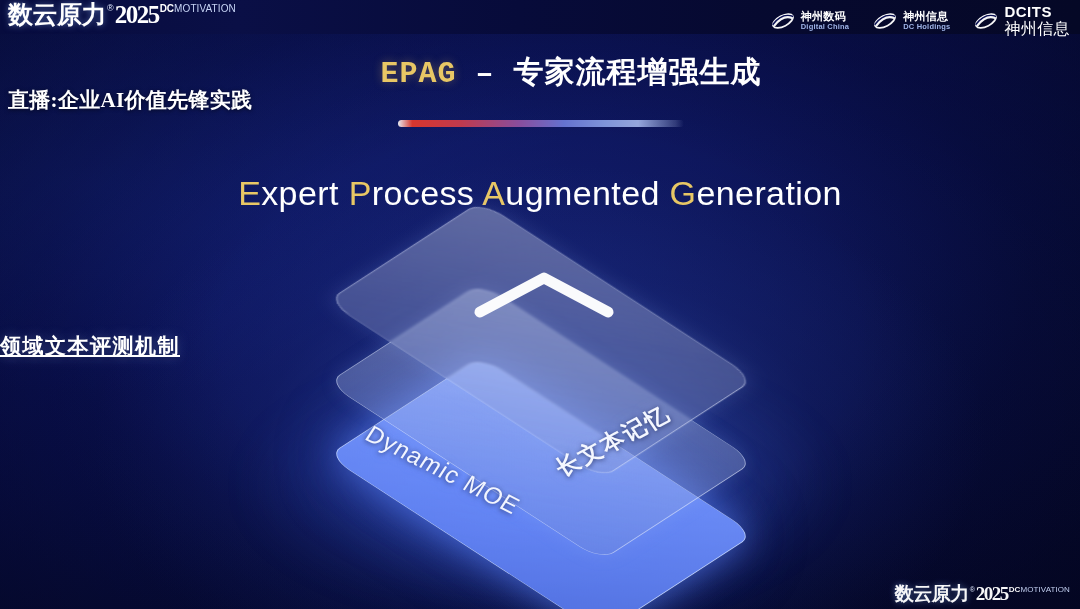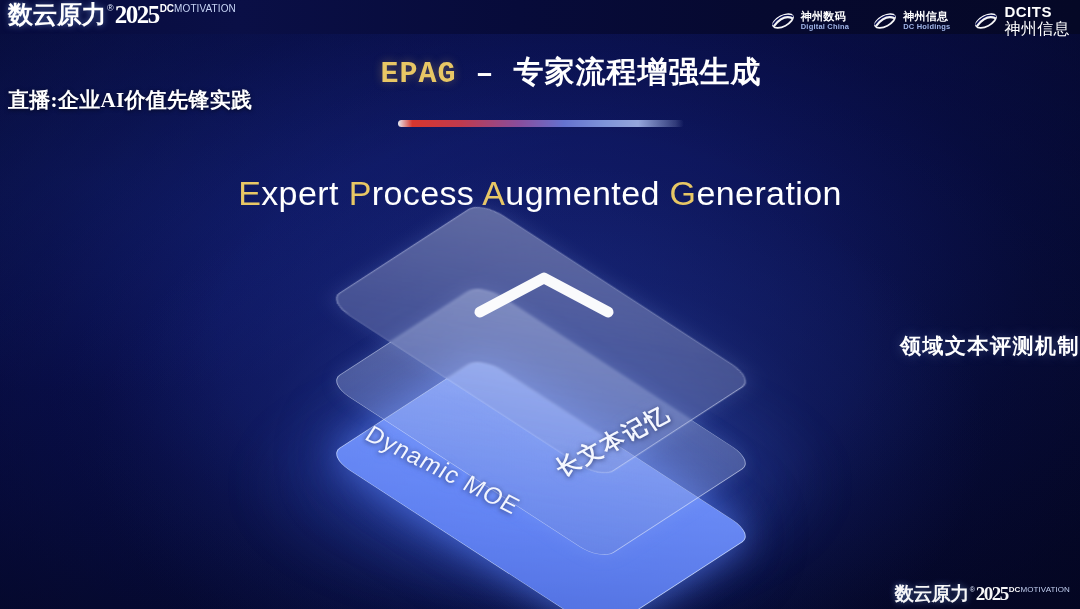--- a/index.html
+++ b/index.html
@@ -166,21 +166,21 @@
     position: absolute; left: 472px; top: 268px; width: 144px; height: 52px;
   }
   .lbl {
     position: absolute;
     color: #ffffff;
     font-family: "DejaVu Sans", sans-serif;
     font-weight: 700;
     white-space: nowrap;
     text-shadow: 0 1px 5px rgba(16,24,70,0.75), 0 0 12px rgba(160,190,255,0.35);
   }
-  #lbl-top { left: 0; top: 332px; width: 1080px; text-align: right; font-size: 21px; letter-spacing: 1.5px; }
+  #lbl-top { left: 0; top: 332px; width: 1080px; text-align: left; font-size: 21px; letter-spacing: 1.5px; text-decoration: underline; }
   #lbl-bot { left: 0; top: 508px; width: 1080px; text-align: center; font-size: 21px; letter-spacing: 1.5px; }
   #lbl-moe {
     left: 368px; top: 418px;
     font-family: "Liberation Sans", sans-serif;
     font-size: 24px; font-weight: 400; letter-spacing: 1.2px;
     transform: rotate(27deg) skewX(-6deg);
     transform-origin: left center;
     color: #f2f5ff;
   }
   #lbl-mem {

